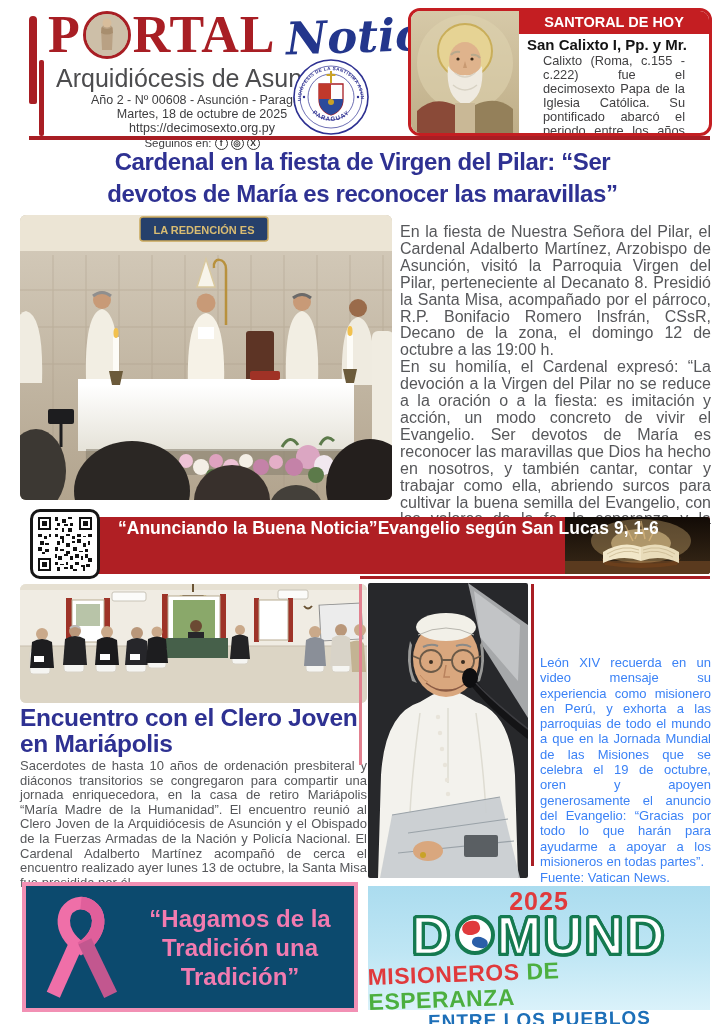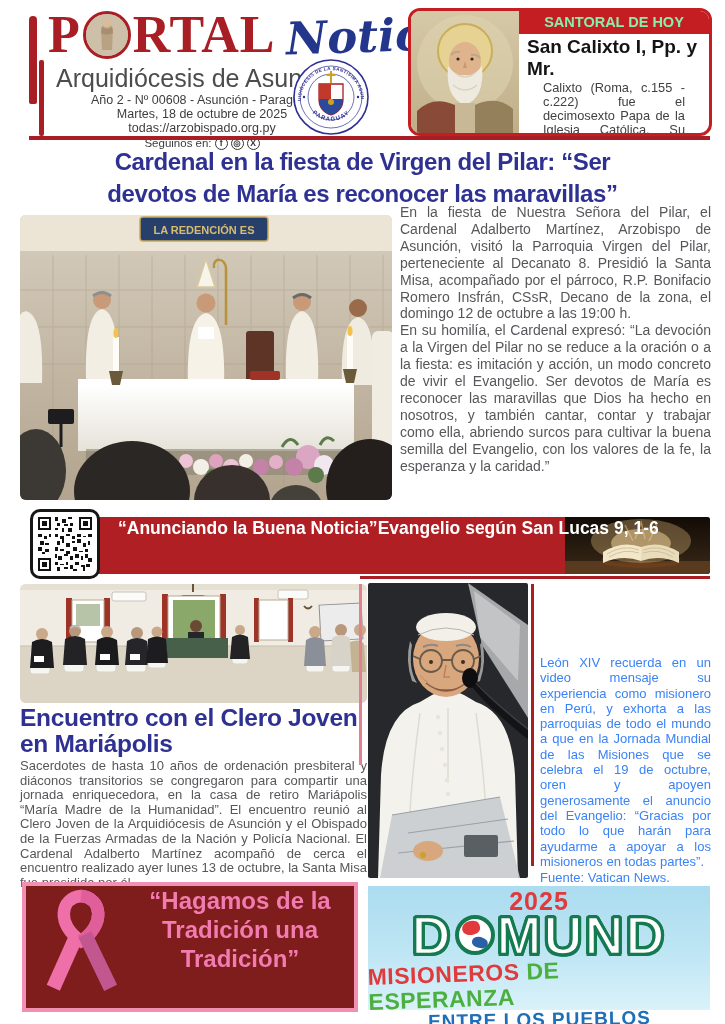--- a/index.html
+++ b/index.html
@@ -25,31 +25,31 @@
   .soc { display:inline-flex; width:13px; height:13px; border:1px solid #333; border-radius:50%;
     align-items:center; justify-content:center; font-size:8.5px; font-weight:bold; color:#333; }
   .crest { left:292px; top:58px; width:78px; height:78px; }
   .header-rule { left:29px; top:136px; width:681px; height:4px; background:#a81e24; }
 
   
   .santoral { left:408px; top:8px; width:304px; height:128px; border:3px solid #c41e22; border-radius:12px;
     overflow:hidden; display:flex; background:#fff; }
   .saint-img { width:108px; height:100%; flex:0 0 108px; }
   .santoral-right { flex:1; display:flex; flex-direction:column; }
-  .santoral-bar { background:#c41e22; color:#86efac; font-weight:bold; font-size:14.5px; text-align:center; padding:3px 0 4px; }
-  .saint-name { font-weight:bold; font-size:19px; color:#141414; padding:2px 8px 0; }
+  .santoral-bar { background:#c41e22; color:#ffffff; font-weight:bold; font-size:14.5px; text-align:center; padding:3px 0 4px; }
+  .saint-name { font-weight:bold; font-size:15px; color:#141414; padding:2px 8px 0; }
   .saint-body { font-size:12.8px; color:#414042; padding:1px 24px; text-align:justify; line-height:13.9px; }
 
   
   .headline { left:10px; top:146px; width:705px; text-align:center; font-weight:bold; color:#2e3192;
     font-size:24px; line-height:32px; letter-spacing:-0.4px; }
 
   
   .mass-photo { left:20px; top:215px; width:372px; height:285px; border-radius:6px; overflow:hidden; box-shadow:0 0 0 1px #e2ded6 inset; }
-  .main-text { left:400px; top:204px; width:311px; font-size:14px; line-height:16.9px; color:#56575a; text-align:justify; }
+  .main-text { left:400px; top:224px; width:311px; font-size:16px; line-height:16.9px; color:#56575a; text-align:justify; }
   .main-text p { margin:0; }
 
   
   .banner-red { left:42px; top:517px; width:668px; height:57px; background:#b01f24; border-radius:3px; }
   .qr-box { left:30px; top:509px; width:70px; height:70px; background:#fff; border:3px solid #161616;
     border-radius:10px; display:flex; align-items:center; justify-content:center; }
   .banner-text { left:118px; top:517px; height:57px; display:flex; flex-direction:row; justify-content:center;
     color:#fff; font-weight:bold; font-size:17.5px; line-height:23px; }
   .book-img { left:565px; top:517px; width:145px; height:57px; border-radius:0 3px 3px 0; overflow:hidden; }
 
@@ -61,22 +61,22 @@
   
   .rule-red-h { left:360px; top:576px; width:350px; height:3px; background:#a81e24; }
   .rule-pink-v { left:359px; top:584px; width:3px; height:181px; background:#e2808f; }
   .rule-red-v { left:531px; top:584px; width:3px; height:282px; background:#a81e24; }
   .pope-photo { left:368px; top:583px; width:160px; height:295px; overflow:hidden; border-radius:2px; }
   .domund-title { left:540px; top:580px; width:172px; font-weight:bold; color:#2e3192; font-size:23px; line-height:24px; letter-spacing:-0.3px; }
   .domund-body { left:540px; top:655px; width:171px; font-size:13px; line-height:15.3px; color:#3b82f6; text-align:justify; }
   .domund-source { margin-top:1px; text-align:left; }
 
   
-  .pink-banner { left:22px; top:882px; width:336px; height:130px; background:#7f1d1d; border:4px solid #f290b4;
-    display:flex; align-items:flex-start; }
+  .pink-banner { left:22px; top:882px; width:336px; height:130px; background:#0c4a6e; border:4px solid #f290b4;
+    display:flex; align-items:center; }
   .ribbon-wrap { width:110px; display:flex; justify-content:center; }
   .pink-msg { flex:1; text-align:center; font-weight:bold; color:#f27bb0; font-size:24px; line-height:29px; padding-right:10px; }
 
   
   .domund-banner { left:368px; top:886px; width:342px; height:124px;
     background:linear-gradient(180deg,#abdcef 0%,#bfe6f4 55%,#daf2fa 100%);
     display:flex; flex-direction:column; align-items:center; justify-content:flex-start; padding-top:2px; }
   .domund-year { color:#e03a3c; font-weight:bold; font-size:25px; line-height:26px; letter-spacing:1px; }
   .domund-word { display:flex; align-items:center; line-height:46px; margin-top:-2px;
     font-weight:bold; font-size:54px; letter-spacing:2px; color:#fff;
@@ -116,21 +116,21 @@
     </span>
     <span class="serif">RTAL</span>
     <span class="noticias">Noticias</span>
   </div>
 
   <div class="abs org-name">Arquidiócesis de Asunción</div>
 
   <div class="abs meta">
     <div>Año 2 - Nº 00608 - Asunción - Paraguay</div>
     <div>Martes, 18 de octubre de 2025</div>
-    <div><a>todas://arzobispado.org.py</a></div>
+    <div><a>https://decimosexto.org.py</a></div>
     <div class="social-row">
       <span>Seguinos en:</span>
       <span class="soc">f</span>
       <span class="soc">◎</span>
       <span class="soc">X</span>
     </div>
   </div>
 
   <div class="abs crest">
     <svg viewBox="0 0 78 78" width="78" height="78">

